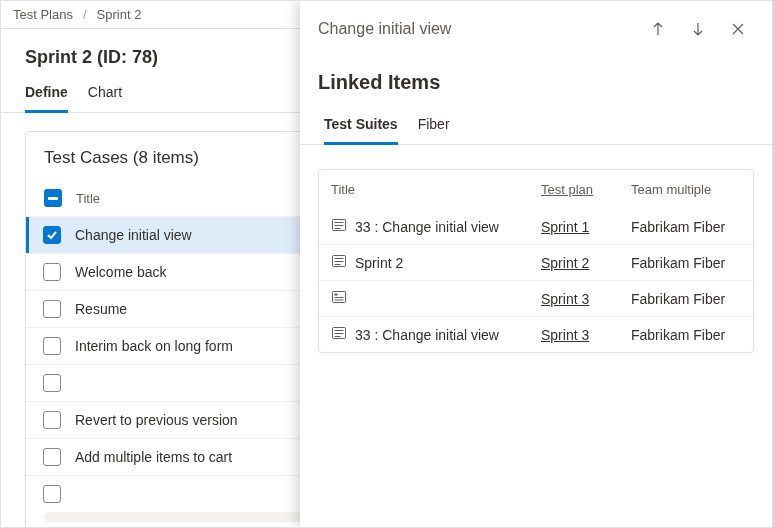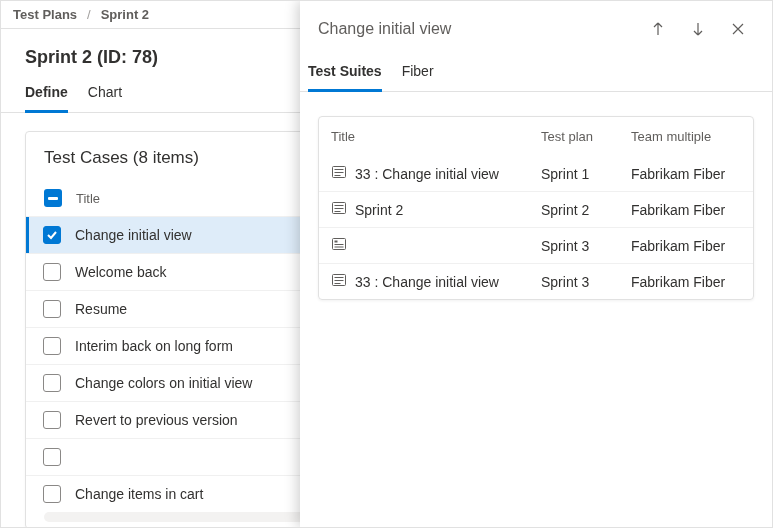--- a/index.html
+++ b/index.html
@@ -16,21 +16,21 @@
   }
   .breadcrumb {
     display: flex;
     align-items: center;
     gap: 10px;
     padding: 6px 12px;
     font-size: 13px;
     color: #605e5c;
     border-bottom: 1px solid #e1e1e1;
   }
-  .breadcrumb .crumb { cursor: pointer; font-weight: bold; }
+  .breadcrumb .crumb { cursor: pointer; }
   .breadcrumb .sep { color: #a19f9d; }
   .page-title {
     font-size: 18px;
     font-weight: 600;
     padding: 18px 24px 10px 24px;
   }
   .main-tabs {
     display: flex;
     gap: 20px;
     padding: 0 24px;
@@ -136,21 +136,21 @@
     border-radius: 2px;
   }
   .panel-section-title {
     font-size: 20px;
     font-weight: 600;
     padding: 22px 18px 8px 18px;
   }
   .panel-tabs {
     display: flex;
     gap: 20px;
-    padding: 0 8px;
+    padding: 0 24px;
     border-bottom: 1px solid #e1e1e1;
     margin-top: 6px;
   }
   .panel-tabs .ptab {
     padding: 8px 0 10px 0;
     cursor: pointer;
     color: #323130;
   }
   .panel-tabs .ptab.active {
     font-weight: 600;
@@ -168,21 +168,21 @@
     display: flex;
     align-items: center;
     padding: 8px 12px;
     border-top: 1px solid #f0f0f0;
     gap: 10px;
     cursor: pointer;
   }
   .lrow:first-child { border-top: none; }
   .lrow.header { color: #605e5c; font-size: 13px; padding: 12px; cursor: default; }
   .col-title { flex: 1; display: flex; align-items: center; gap: 8px; }
-  .col-plan { width: 80px; }
+  .col-plan { width: 80px; text-decoration: underline; }
   .col-team { width: 110px; }
   .suite-icon { width: 16px; height: 16px; flex-shrink: 0; }
 </style>
 </head>
 <body>
 
 <div class="breadcrumb">
   <span class="crumb">Test Plans</span>
   <span class="sep">/</span>
   <span class="crumb">Sprint 2</span>
@@ -222,35 +222,34 @@
         <span>Resume</span>
       </div>
       <div class="row">
         <div class="selection-bar"></div>
         <div class="chk"></div>
         <span>Interim back on long form</span>
       </div>
       <div class="row">
         <div class="selection-bar"></div>
         <div class="chk"></div>
-        <span>Change colors on initial view</span>
       </div>
       <div class="row">
         <div class="selection-bar"></div>
         <div class="chk"></div>
         <span>Revert to previous version</span>
       </div>
       <div class="row">
         <div class="selection-bar"></div>
         <div class="chk"></div>
-      </div>
-      <div class="row">
-        <div class="selection-bar"></div>
-        <div class="chk"></div>
-        <span>Change items in cart</span>
+        <span>Add multiple items to cart</span>
+      </div>
+      <div class="row">
+        <div class="selection-bar"></div>
+        <div class="chk"></div>
       </div>
     </div>
   <div class="scrollbar"></div>
 </div>
 
 <div class="panel">
   <div class="panel-header">
     <div class="panel-title">Change initial view</div>
     <div class="icon-btn">
       <svg width="16" height="16" viewBox="0 0 16 16">
@@ -261,20 +260,21 @@
       <svg width="16" height="16" viewBox="0 0 16 16">
           <path d="M8 2 L8 14 M8 14 L4 10 M8 14 L12 10" stroke="#605e5c" stroke-width="1.2" fill="none"></path>
         </svg>
     </div>
     <div class="icon-btn">
       <svg width="14" height="14" viewBox="0 0 14 14">
           <path d="M2 2 L12 12 M12 2 L2 12" stroke="#605e5c" stroke-width="1.2"></path>
         </svg>
     </div>
   </div>
+  <div class="panel-section-title">Linked Items</div>
   <div class="panel-tabs" id="panel-tabs">
       <div class="ptab active">Test Suites</div>
       <div class="ptab">Fiber</div>
     </div>
   <div class="link-table">
     <div class="lrow header">
       <div class="col-title">Title</div>
       <div class="col-plan">Test plan</div>
       <div class="col-team">Team multiple</div>
     </div>

